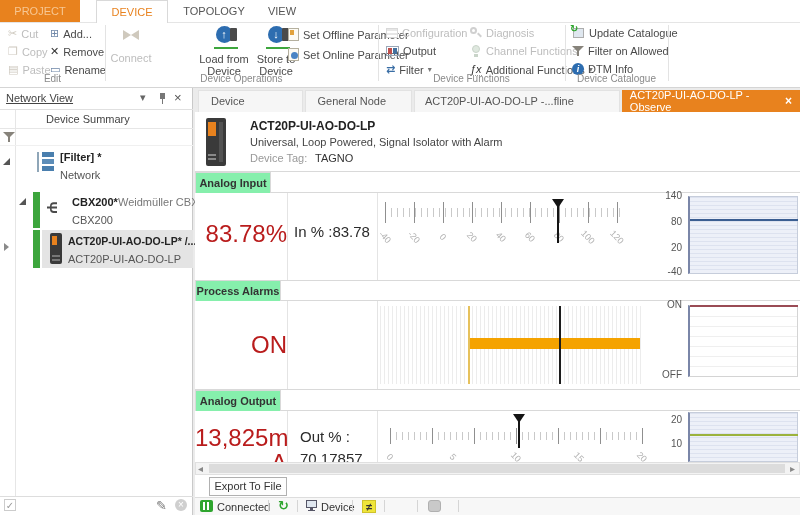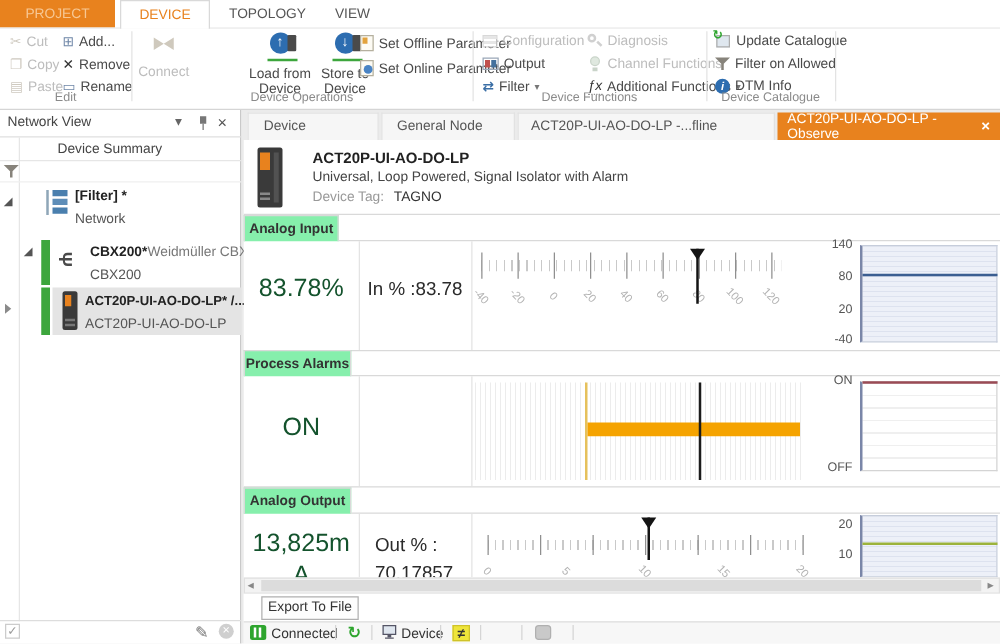--- a/index.html
+++ b/index.html
@@ -13,21 +13,21 @@
   .rtab { position:absolute; top:0; height:22px; line-height:22px; text-align:center; cursor:default; }
   .rbtn { position:absolute; display:flex; align-items:center; gap:4px; white-space:nowrap; color:#4a4a4a; }
   .dis  { color:#bdbdbd !important; }
   .dis .ico { color:#cfcac0 !important; border-color:#d8d8d8 !important; }
   .ico { display:inline-block; text-align:center; }
   .glabel { position:absolute; top:73px; text-align:center; color:#8a8a8a; font-size:10px; }
   .gsep { position:absolute; top:25px; height:56px; width:1px; background:#e3e3e3; }
   .bigbtn { position:absolute; top:26px; display:flex; flex-direction:column; align-items:center; justify-content:flex-start; text-align:center; line-height:12px; color:#4a4a4a; }
   
   .sectab { position:absolute; background:#86efac; border:1px solid #d9d9d9; border-bottom:none; font-weight:bold; color:#333; text-align:center; line-height:20px; height:21px; }
-  .bigval { position:absolute; font-size:20px; color:#14532d; text-align:center; }
+  .bigval { position:absolute; font-size:24px; color:#b91c1c; text-align:right; }
   .midval { position:absolute; font-size:15px; color:#2b2b2b; }
   
   .minor { position:absolute; background:repeating-linear-gradient(90deg,#c9c9c9 0 1px,transparent 1px 6px); }
   .major { position:absolute; width:1px; background:#8f8f8f; }
   .slabel { position:absolute; width:24px; text-align:center; font-size:9px; color:#b3b3b3; transform:rotate(46deg); }
   .ptr-tri { position:absolute; width:0; height:0; border-left:6px solid transparent; border-right:6px solid transparent; border-top:9px solid #141414; }
   .ptr-stem { position:absolute; width:2px; background:#141414; }
   
   .axlab { position:absolute; width:40px; text-align:right; font-size:10px; color:#555; }
   .plot-stripe { position:absolute; background:repeating-linear-gradient(180deg,#dde2ef 0 1px,#edf0f8 1px 4px); border:1px solid #c6cddb; }
@@ -48,21 +48,21 @@
   .funnel { display:inline-block; position:relative; width:12px; height:12px; }
   .funnel:before { content:""; position:absolute; left:0; top:1px; border-left:6px solid transparent; border-right:6px solid transparent; border-top:6px solid #87837b; }
   .funnel:after { content:""; position:absolute; left:5px; top:6px; width:2px; height:5px; background:#87837b; }
   .statusbar-sep { position:absolute; top:500px; height:12px; width:1px; background:#d5d5d5; }
 </style>
 </head>
 <body>
 
 <div id="app">
 
-  <div class="rtab" style="left:0;width:92px;background:#E8821E;color:#f7c793;">PROJECT</div>
+  <div class="rtab" style="left:0;width:80px;background:#E8821E;color:#f7c793;">PROJECT</div>
   <div class="rtab" style="left:96px;width:72px;background:#fff;border:1px solid #d9d9d9;border-bottom:none;color:#E8821E;height:23px;z-index:2;">DEVICE</div>
   <div class="rtab" style="left:176px;width:76px;color:#555;">TOPOLOGY</div>
   <div class="rtab" style="left:260px;width:44px;color:#555;">VIEW</div>
   <div class="hline" style="left:0;top:22px;width:800px;background:#e5e5e5;"></div>
 
   <div class="abs" style="left:0;top:23px;width:800px;height:64px;background:#fff;"></div>
   <div class="hline" style="left:0;top:87px;width:800px;background:#d5d5d5;"></div>
 
   <div class="rbtn dis" style="left:8px;top:27px;">
     <span class="ico">✂</span>
@@ -179,21 +179,21 @@
   <div class="rbtn" style="left:572px;top:63px;">
     <span class="ico" style="width:12px;height:12px;border-radius:50%;background:#2d6db0;color:#fff;font-size:9px;line-height:12px;font-weight:bold;font-style:italic;">i</span>
     <span>DTM Info</span>
     </div>
   <div class="glabel" style="left:565px;width:103px;">Device Catalogue</div>
   <div class="gsep" style="left:668px;"></div>
 
   <div class="abs" style="left:0;top:88px;width:800px;height:427px;background:#ebebeb;"></div>
 
   <div class="abs" style="left:0;top:88px;width:193px;height:427px;background:#fff;border-right:1px solid #c9c9c9;"></div>
-  <div class="abs" style="left:6px;top:92px;color:#444;">Network View</div>
+  <div class="abs" style="left:6px;top:92px;color:#444;text-decoration:underline;">Network View</div>
   <div class="abs" style="left:140px;top:91px;color:#666;">▾</div>
   <div class="abs" style="left:158px;top:93px;width:10px;height:11px;">
     <span style="position:absolute;left:2px;top:0;width:5px;height:6px;background:#777;"></span>
     <span style="position:absolute;left:4px;top:6px;width:1px;height:5px;background:#777;"></span>
     </div>
   <div class="abs" style="left:174px;top:90px;color:#555;font-size:13px;">×</div>
   <div class="hline" style="left:0;top:109px;width:193px;background:#e0e0e0;"></div>
 
   <div class="abs" style="left:46px;top:113px;color:#444;">Device Summary</div>
   <div class="hline" style="left:0;top:128px;width:193px;background:#e6e6e6;"></div>

